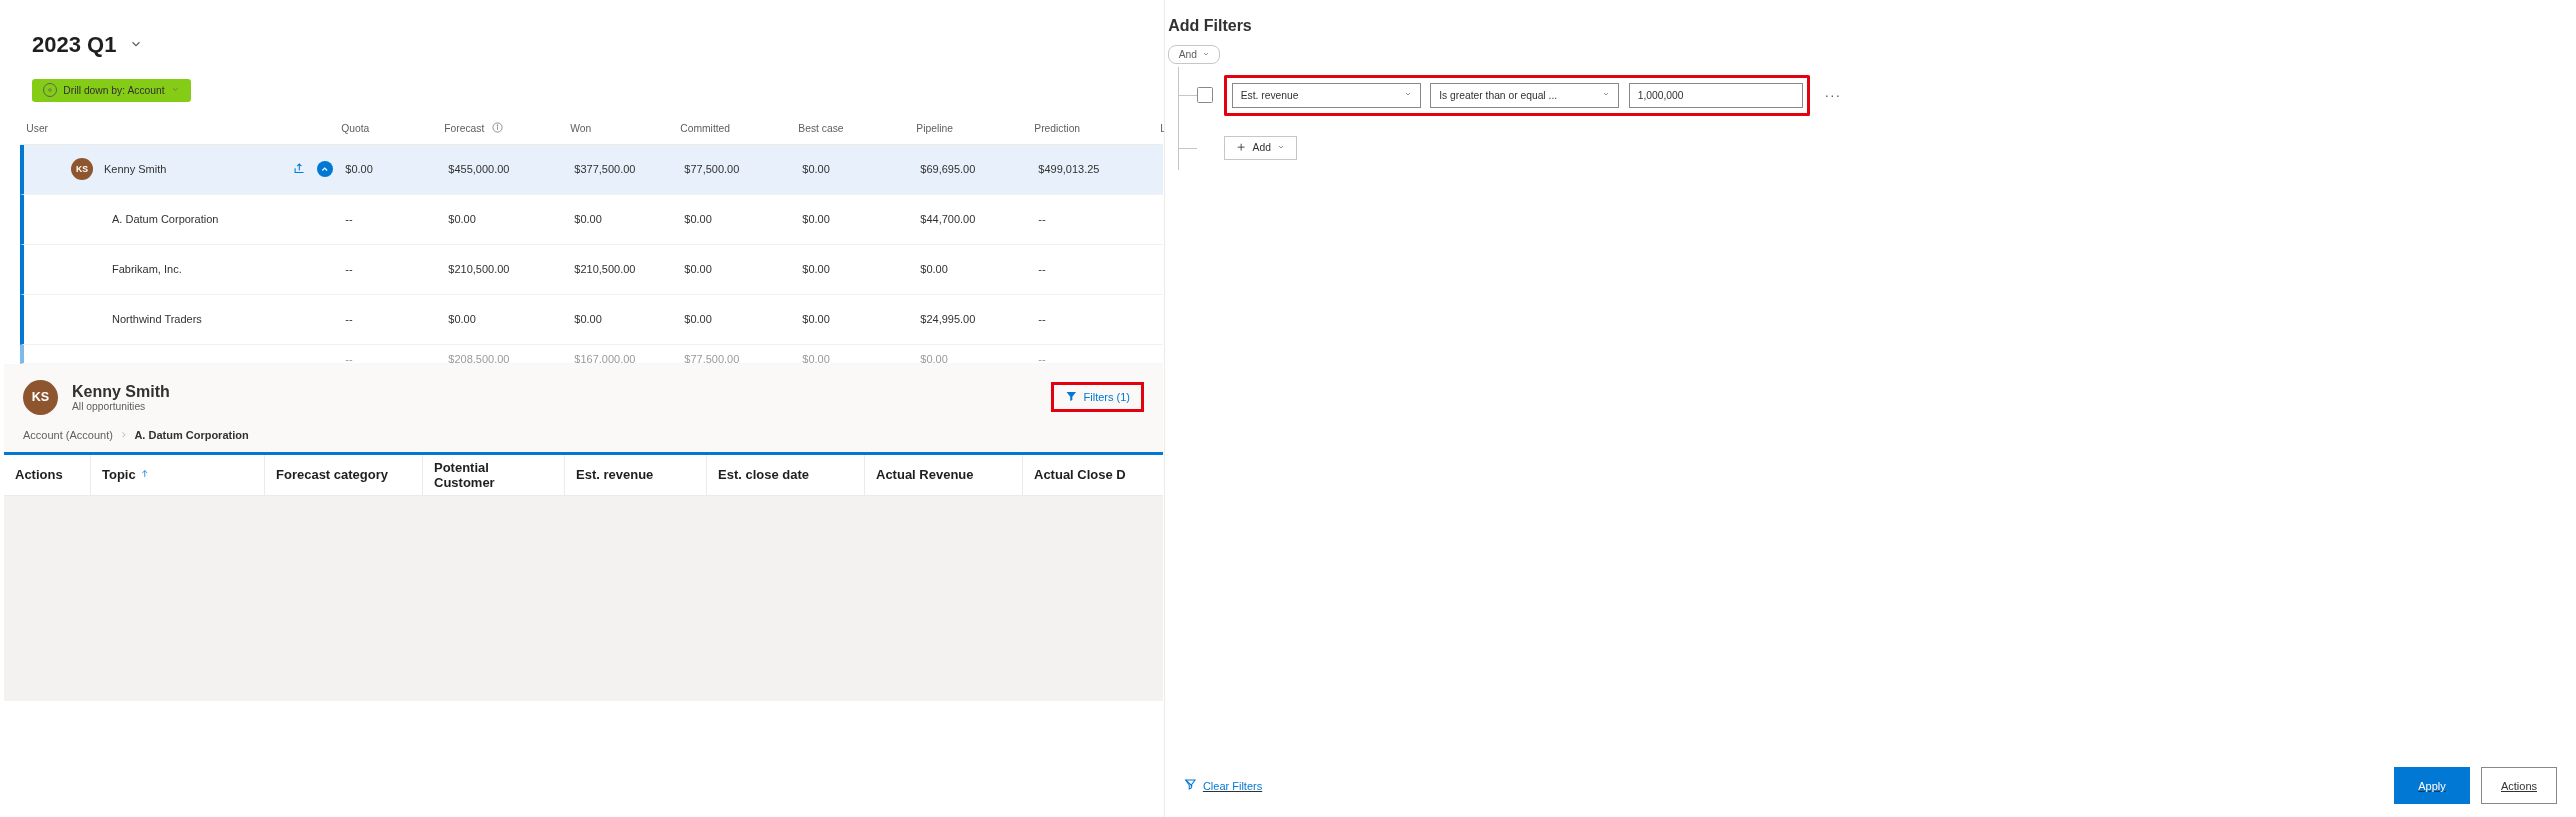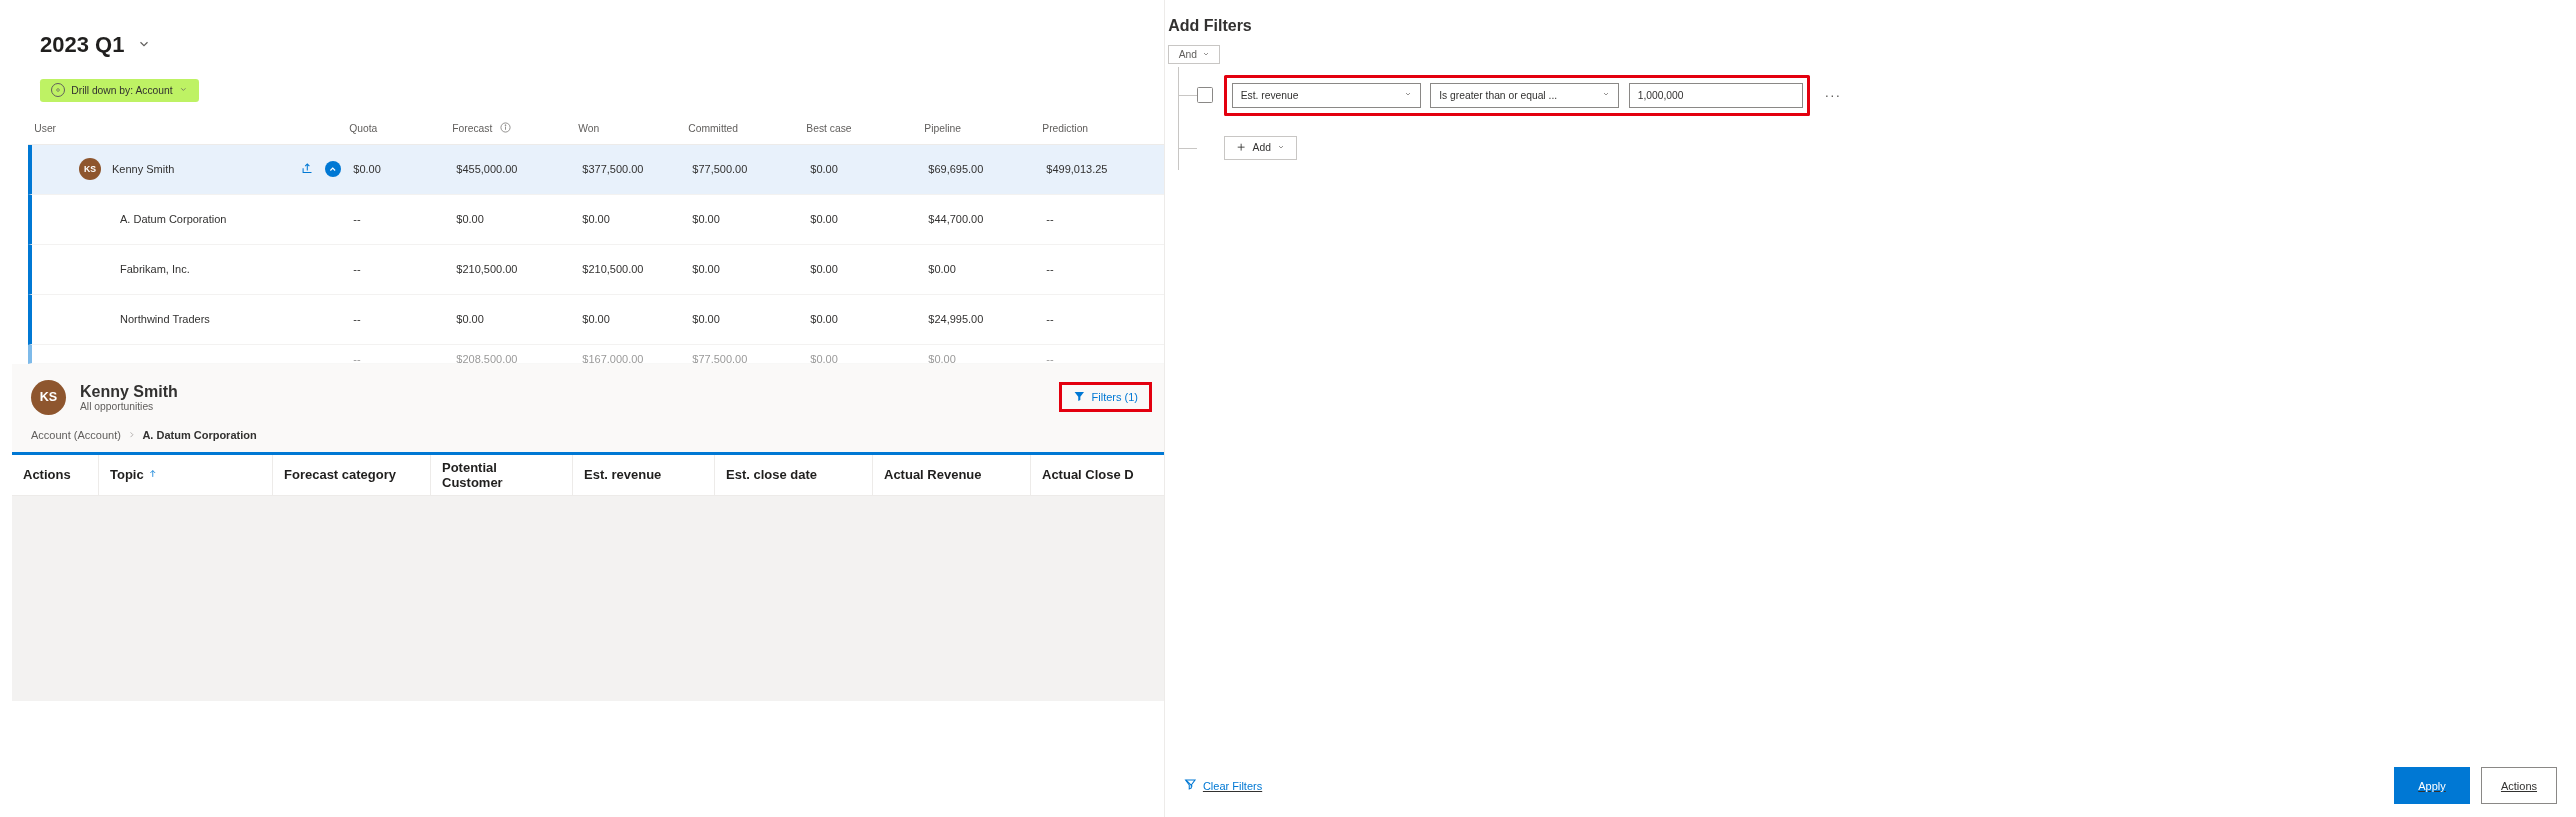--- a/index.html
+++ b/index.html
@@ -7,21 +7,21 @@
     font-family: "Segoe UI", Arial, sans-serif;
     font-size: 10.3px;
     color: #323130;
     background: #fff;
     width: 2576px;
     height: 818px;
     position: relative;
   }
   .left-pane {
     position: absolute;
-    left: 12px; top: 0;
+    left: 4px; top: 0;
     width: 1159px;
     height: 818px;
     background: #fff;
   }
   .period-row {
     padding: 32px 0 12.6px 28px;
     display: flex;
     align-items: center;
     gap: 12.6px;
   }
@@ -31,21 +31,21 @@
     color: #201f1e;
   }
   .chev-down-lg { font-size: 14px; color: #605e5c; }
   .drilldown-row {
     padding: 8px 0 11px 28px;
   }
   .drilldown-pill {
     display: inline-flex;
     align-items: center;
     gap: 6.3px;
-    background: #bef264;
+    background: #84cc16;
     border-radius: 3.2px;
     padding: 4.7px 11px;
     font-size: 10.3px;
     color: #323130;
   }
   .drill-icon {
     width: 14px; height: 14px;
     border: 1.2px solid #605e5c;
     border-radius: 50%;
     display: inline-flex;
@@ -177,21 +177,21 @@
     flex-direction: column;
   }
   .rp-title {
     font-size: 16px; font-weight: 600;
     padding: 17.4px 0 9.5px 3.2px;
   }
   .rp-body { padding: 0 16px 0 0; flex:1; }
   .and-chip {
     display: inline-flex; align-items: center; gap: 4.7px;
     border: 0.8px solid #c8c6c4;
-    border-radius: 0;
+    border-radius: 8px;
     padding: 3.2px 9.5px;
     font-size: 10.3px;
     color: #605e5c;
     margin-left: 3.2px;
     background: #fff;
   }
   .tree {
     position: relative;
     margin-top: 11px;
     margin-left: 32px;

